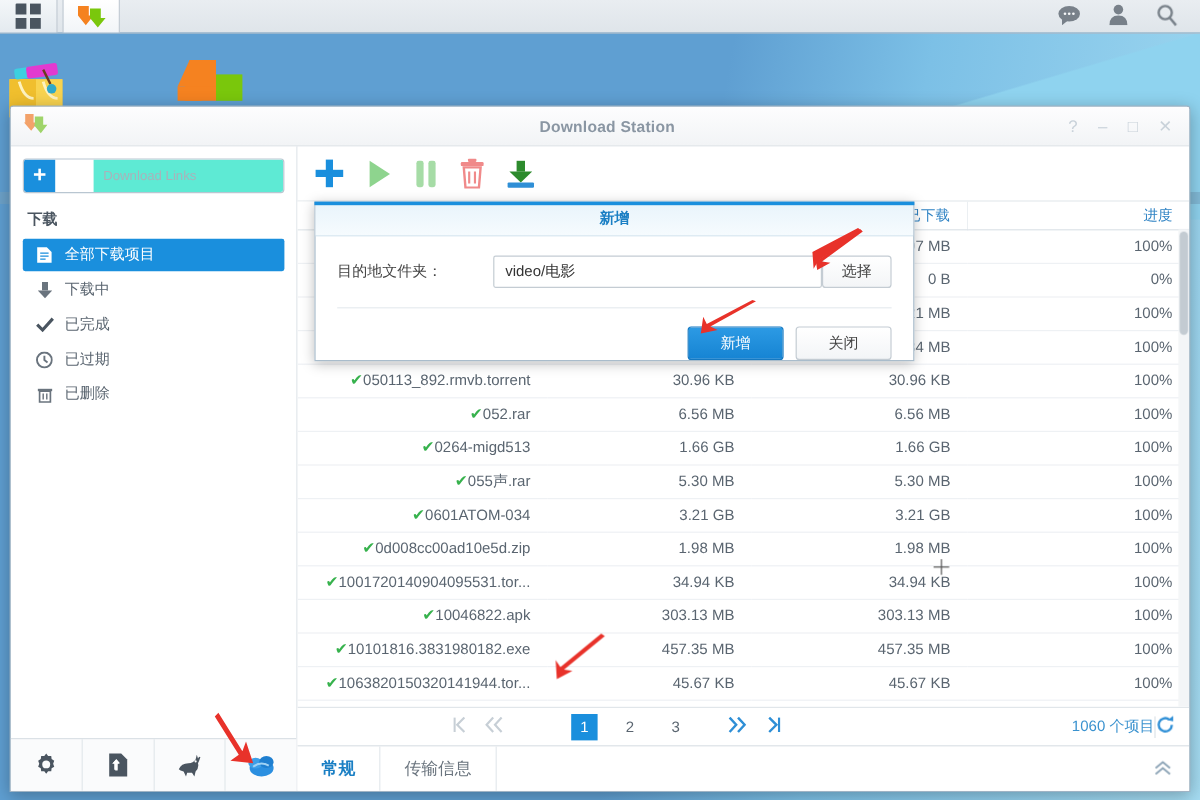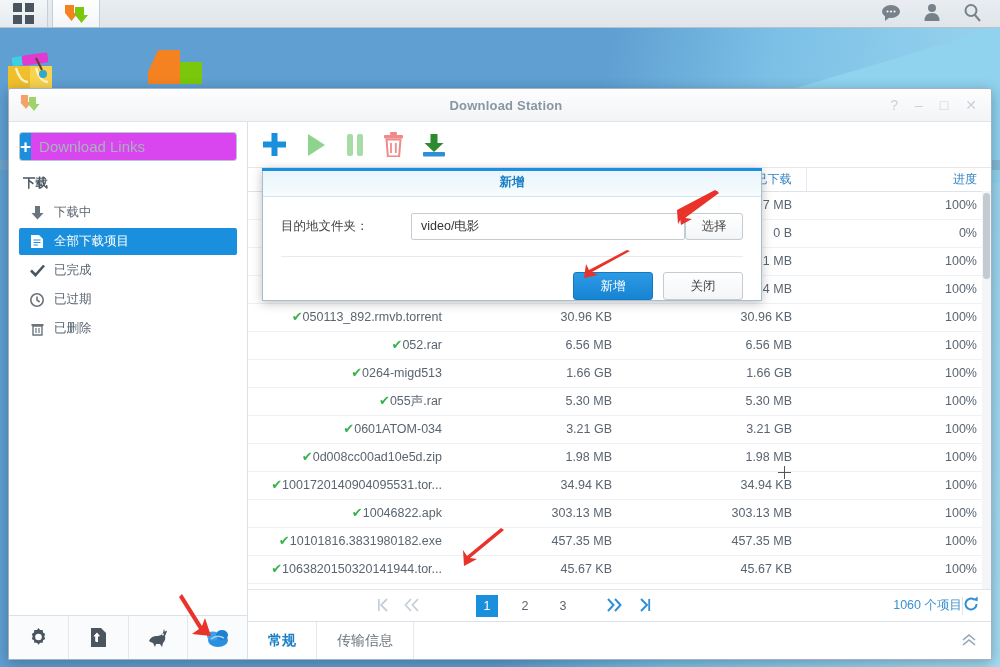--- a/index.html
+++ b/index.html
@@ -100,22 +100,23 @@
     margin: 10px 10px 0 10px; display: flex; height: 29px;
     border: 1px solid #b9c6d1; border-radius: 3px; overflow: hidden;
   }
   .dl-plus {
     width: 38px; background: #1a8fdd; color: #fff;
     display: flex; align-items: center; justify-content: center;
     font-size: 19px; font-weight: bold; line-height: 1;
   }
   .dl-input {
     flex: 1; border: 0; outline: none; padding: 0 8px;
-    font-size: 15px; color: #333; background: #d946ef;
+    font-size: 11px; color: #333; background: #5eead4;
     font-family: inherit;
+    margin-left: 32px;
   }
   .dl-input::placeholder { color: #a9b2ba; }
 
   .side-group-title {
     margin: 14px 0 6px 14px; font-size: 12.5px; font-weight: bold; color: #4a5560;
   }
   .side-item {
     display: flex; align-items: center; gap: 9px;
     height: 27px; margin: 1px 10px; padding-left: 10px;
     border-radius: 2px; color: #5a6570; font-size: 12.5px; cursor: pointer;
@@ -361,38 +362,38 @@
   <div class="wbody">
 
     <div class="sidebar">
       <div class="dl-links">
         <div class="dl-plus">+</div>
         <input class="dl-input" type="text" placeholder="Download Links" style="">
       </div>
 
       <div class="side-group-title">下载</div>
 
+      <div class="side-item active">
+        <span class="side-ico">
+          <svg width="14" height="15" viewBox="0 0 14 15">
+            <path d="M1 1 h8 l4 4 v9 h-12 z" fill="#fff"></path>
+            <path d="M3.5 6 h7 M3.5 8.5 h7 M3.5 11 h4.5" stroke="#1a8fdd" stroke-width="1.1"></path>
+          </svg>
+        </span>
+        <span>全部下载项目</span>
+      </div>
+
       <div class="side-item">
         <span class="side-ico">
           <svg width="13" height="15" viewBox="0 0 13 15">
             <rect x="4" y="1" width="5" height="7" fill="#6a747e"></rect>
             <polygon points="0.5,8 12.5,8 6.5,14.5" fill="#6a747e"></polygon>
           </svg>
         </span>
         <span>下载中</span>
-      </div>
-
-      <div class="side-item active">
-        <span class="side-ico">
-          <svg width="14" height="15" viewBox="0 0 14 15">
-            <path d="M1 1 h8 l4 4 v9 h-12 z" fill="#fff"></path>
-            <path d="M3.5 6 h7 M3.5 8.5 h7 M3.5 11 h4.5" stroke="#1a8fdd" stroke-width="1.1"></path>
-          </svg>
-        </span>
-        <span>全部下载项目</span>
       </div>
 
       <div class="side-item">
         <span class="side-ico">
           <svg width="15" height="13" viewBox="0 0 15 13">
             <path d="M1 6.5 L5.5 11 L14 1.5" stroke="#4a5560" stroke-width="2.6" fill="none"></path>
           </svg>
         </span>
         <span>已完成</span>
       </div>

